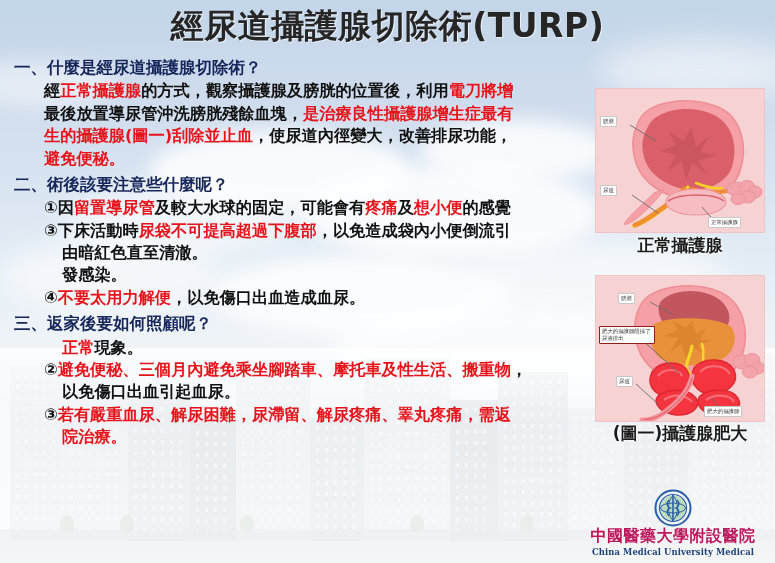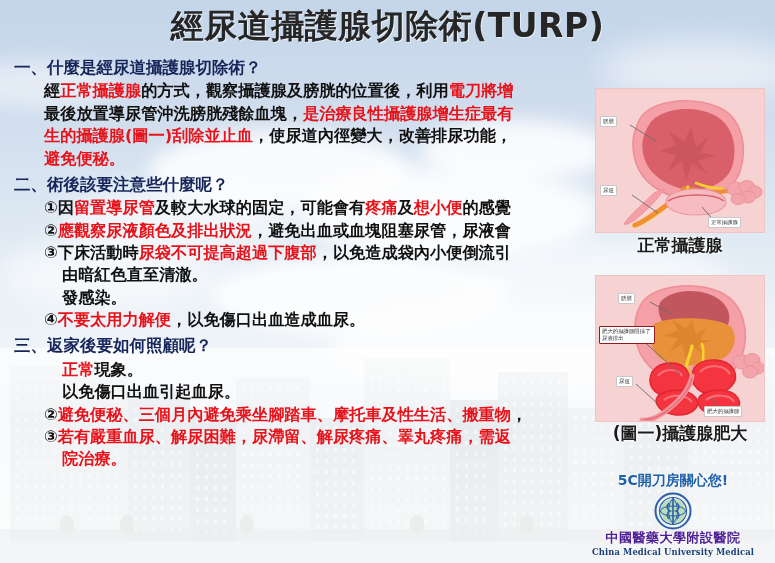--- a/index.html
+++ b/index.html
@@ -87,21 +87,21 @@
 
   
   .footer{position:absolute;right:8px;bottom:6px;width:188px;text-align:center;}
   .slogan{
     color:#1f5fa8;font-size:14px;font-weight:bold;margin-bottom:2px;
     font-family:"DejaVu Sans","Liberation Sans",sans-serif;
     text-shadow:0 0 3px #fff;
   }
   .logo-emblem{margin:0 auto;display:block;}
   .hosp-cn{
-    color:#4c1d95;font-size:13px;font-weight:bold;letter-spacing:.5px;
+    color:#be185d;font-size:16px;font-weight:bold;letter-spacing:.5px;
     font-family:"DejaVu Serif","Liberation Serif",serif;margin-top:-1px;
     text-shadow:0 0 3px #fff;
   }
   .hosp-en{
     color:#1b3f7a;font-size:8.4px;font-weight:bold;letter-spacing:.1px;
     font-family:"DejaVu Serif","Liberation Serif",serif;margin-top:0px;
     text-shadow:0 0 3px #fff;
   }
 </style>
 </head>
@@ -1181,46 +1181,43 @@
       <span class="r">避免便秘。</span>
     </p>
 
     <div class="blk-gap"></div>
 
     <div class="sec-head">二、術後該要注意些什麼呢？</div>
     <p class="para ind2">
       <span class="k">①因</span><span class="r">留置導尿管</span><span class="k">及較大水球的固定，可能會有</span><span class="r">疼痛</span><span class="k">及</span><span class="r">想小便</span><span class="k">的感覺</span>
     </p>
     <p class="para ind2">
-      <span class="k">②</span><span class="r">應觀察尿液顏色及排出狀況</span><span class="k">，避免出血或血塊阻塞尿管，尿液會</span>
-    </p>
-    <p class="para ind2">
       <span class="k">③下床活動時</span><span class="r">尿袋不可提高超過下腹部</span><span class="k">，以免造成袋內小便倒流引</span>
     </p>
     <p class="para ind3">
       <span class="k">由暗紅色直至清澈。</span>
     </p>
     <p class="para ind3">
       <span class="k">發感染。</span>
     </p>
     <p class="para ind2">
       <span class="k">④</span><span class="r">不要太用力解便</span><span class="k">，以免傷口出血造成血尿。</span>
     </p>
 
     <div class="blk-gap"></div>
 
     <div class="sec-head">三、返家後要如何照顧呢？</div>
     <p class="para ind3">
       <span class="r">正常</span><span class="k">現象。</span>
     </p>
+    <p class="para ind2">
+      <span class="k">②</span><span class="r">避免便秘、三個月內避免乘坐腳踏車、摩托車及性生活、搬重物</span><span class="k">，</span>
+    </p>
     <p class="para ind3">
       <span class="k">以免傷口出血引起血尿。</span>
-    </p>
-    <p class="para ind2">
-      <span class="k">②</span><span class="r">避免便秘、三個月內避免乘坐腳踏車、摩托車及性生活、搬重物</span><span class="k">，</span>
     </p>
     <p class="para ind2">
       <span class="k">③</span><span class="r">若有嚴重血尿、解尿困難，尿滯留、解尿疼痛、睪丸疼痛，需返</span>
     </p>
     <p class="para ind3">
       <span class="r">院治療。</span>
     </p>
   </div>
 
   <div class="figwrap">
@@ -1313,21 +1310,20 @@
       </svg>
       <div class="lbl" style="left:22px;top:17px;">膀胱</div>
       <div class="lbl redbox" style="left:3px;top:50px;">肥大的攝護腺阻擋了尿液排出</div>
       <div class="lbl" style="left:20px;top:100px;">尿道</div>
       <div class="lbl" style="left:108px;top:130px;">肥大的攝護腺</div>
     </div>
     <div class="figcap" id="cap2">(圖一)攝護腺肥大</div>
   </div>
 
   <div class="footer">
-    <div class="slogan">5C開刀房關心您!</div>
     <svg class="logo-emblem" width="38" height="38" viewBox="0 0 38 38">
       <circle cx="19" cy="19" r="17.5" fill="none" stroke="#2b5ea8" stroke-width="2"></circle>
       <circle cx="19" cy="19" r="13.5" fill="#ffffff" stroke="#2b5ea8" stroke-width="1.2"></circle>
       <path d="M6.5,19 a12.5,12.5 0 0 1 25,0 a12.5,12.5 0 0 1 -25,0Z" fill="#7fbf7f" opacity=".55"></path>
       <ellipse cx="19" cy="19" rx="12.5" ry="5" fill="none" stroke="#2b5ea8" stroke-width="1"></ellipse>
       <path d="M19,6.5 C13,12 13,26 19,31.5 C25,26 25,12 19,6.5Z" fill="none" stroke="#2b5ea8" stroke-width="1"></path>
       <rect x="18.2" y="5" width="1.6" height="28" fill="#2b5ea8"></rect>
       <path d="M15,11 C12,14 13,18 16,19 C13,20 12,24 15,27" fill="none" stroke="#2b5ea8" stroke-width="1.4"></path>
       <path d="M23,11 C26,14 25,18 22,19 C25,20 26,24 23,27" fill="none" stroke="#2b5ea8" stroke-width="1.4"></path>
     </svg>

